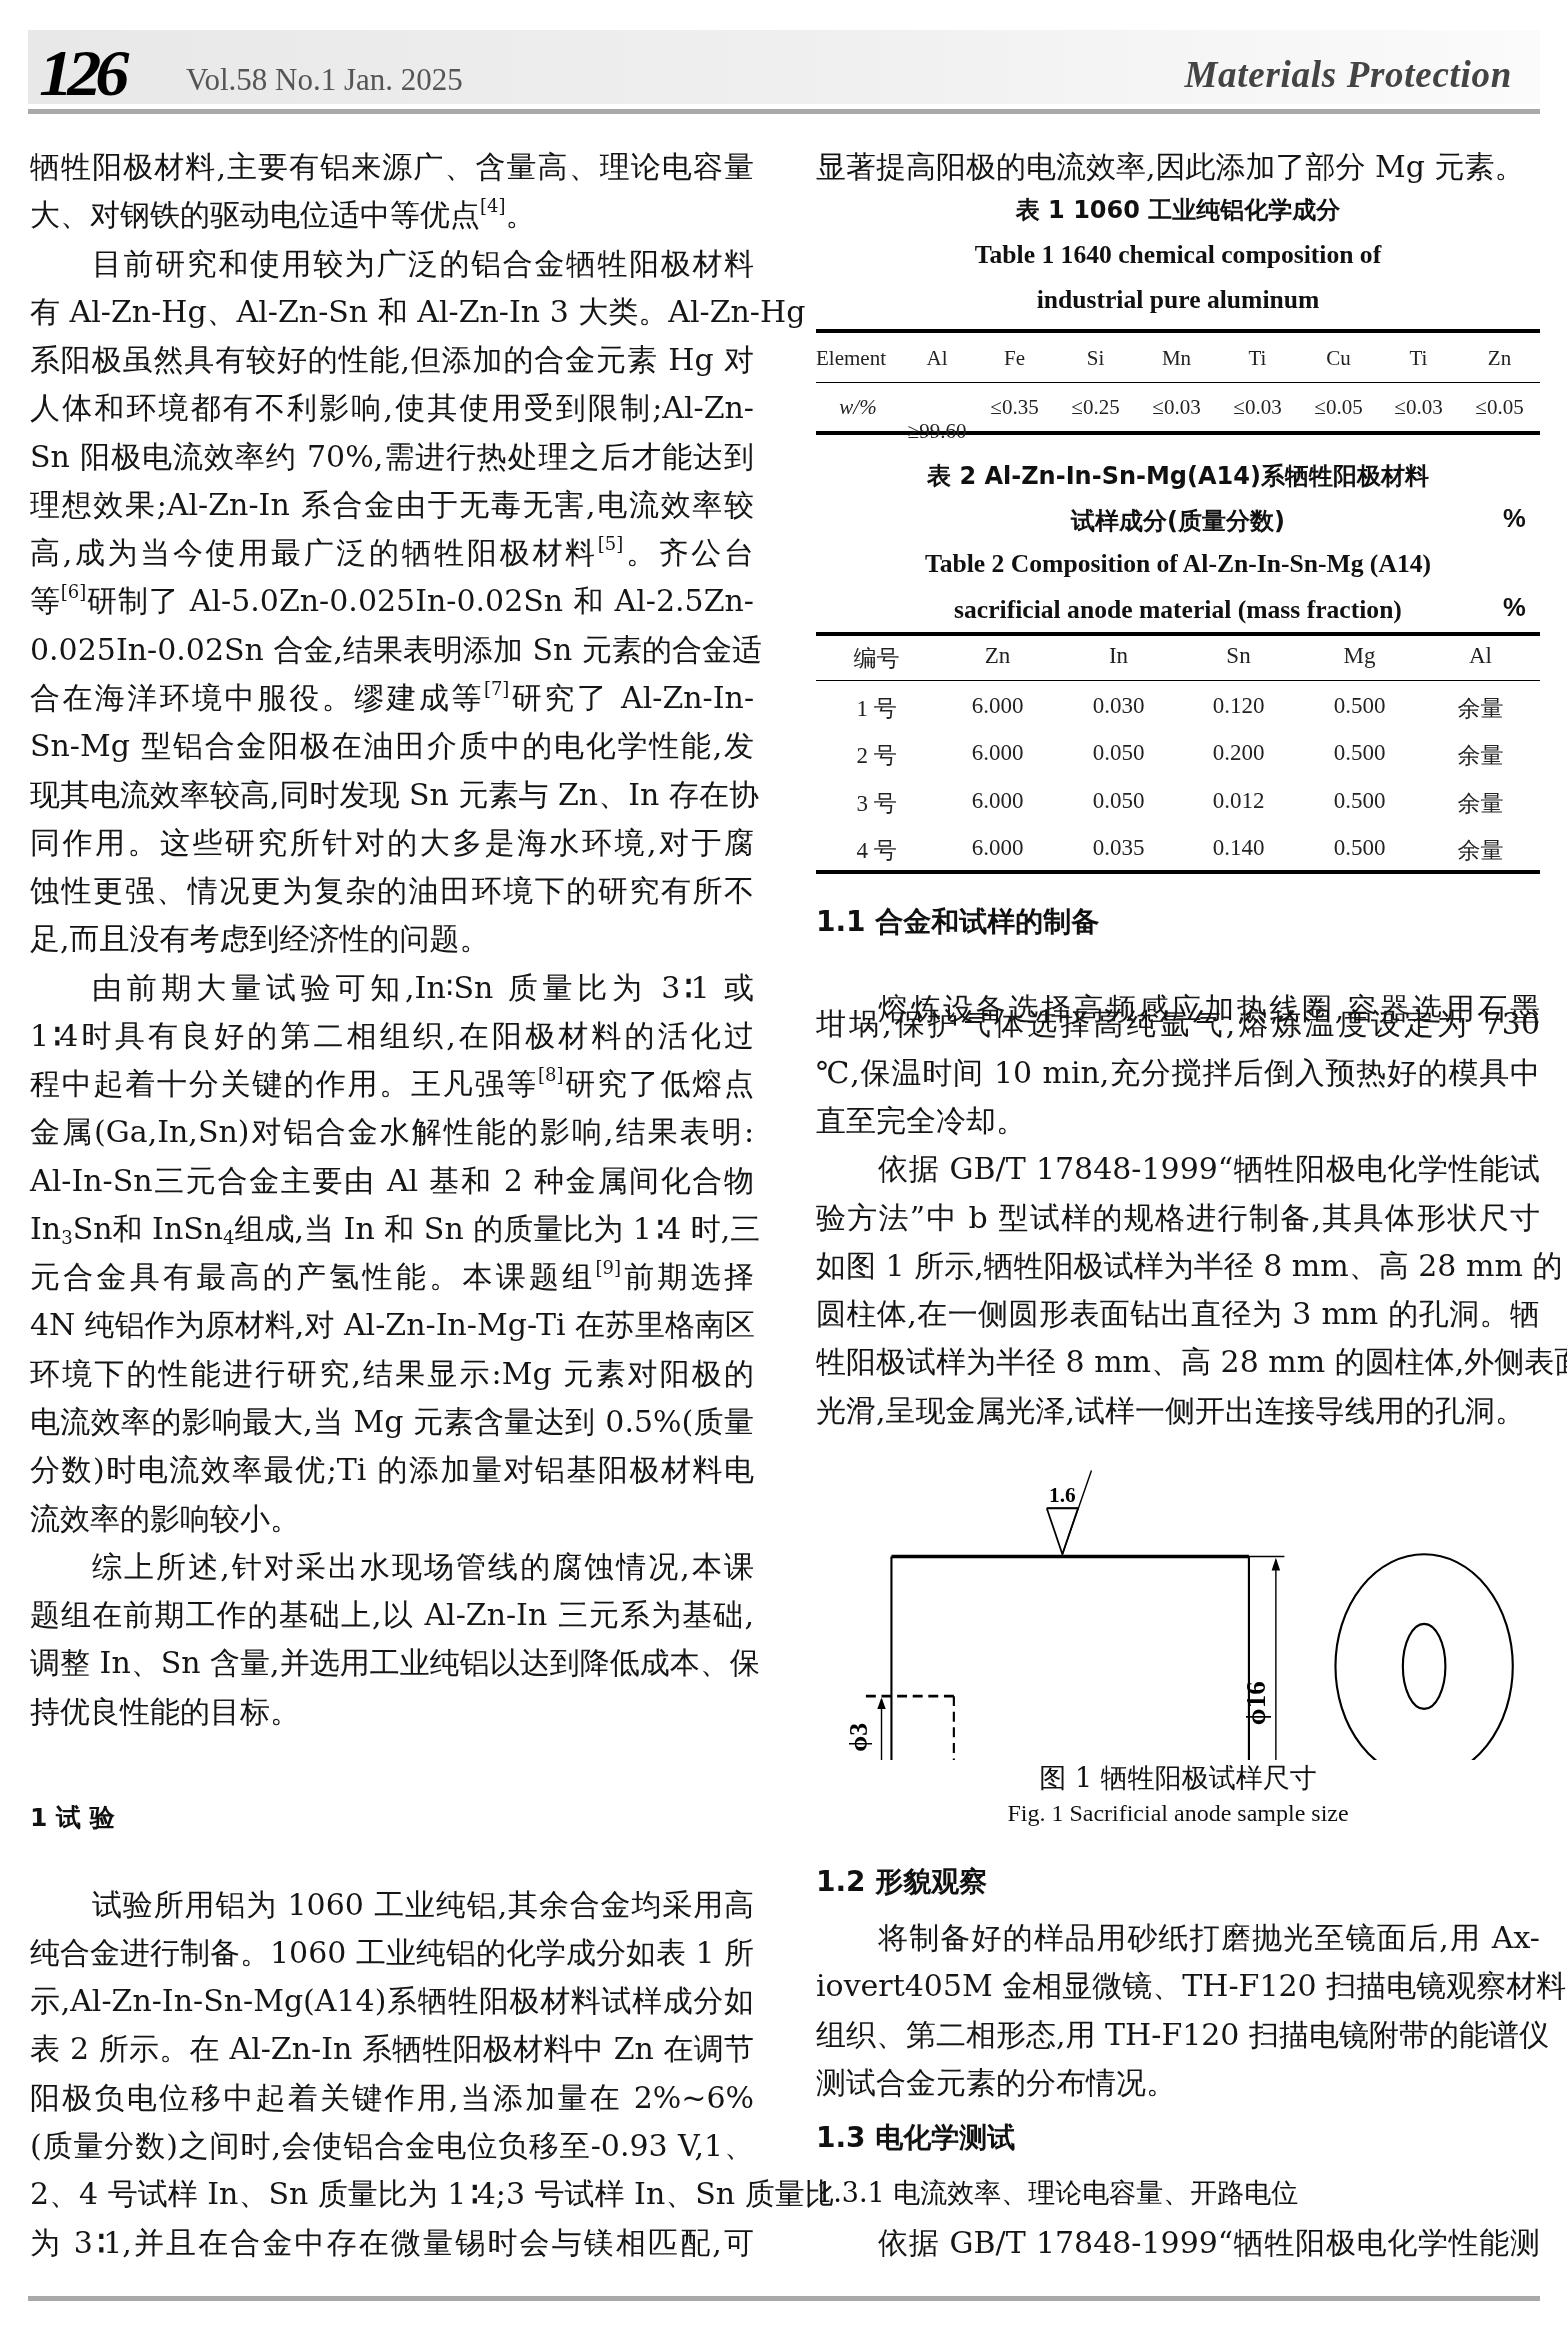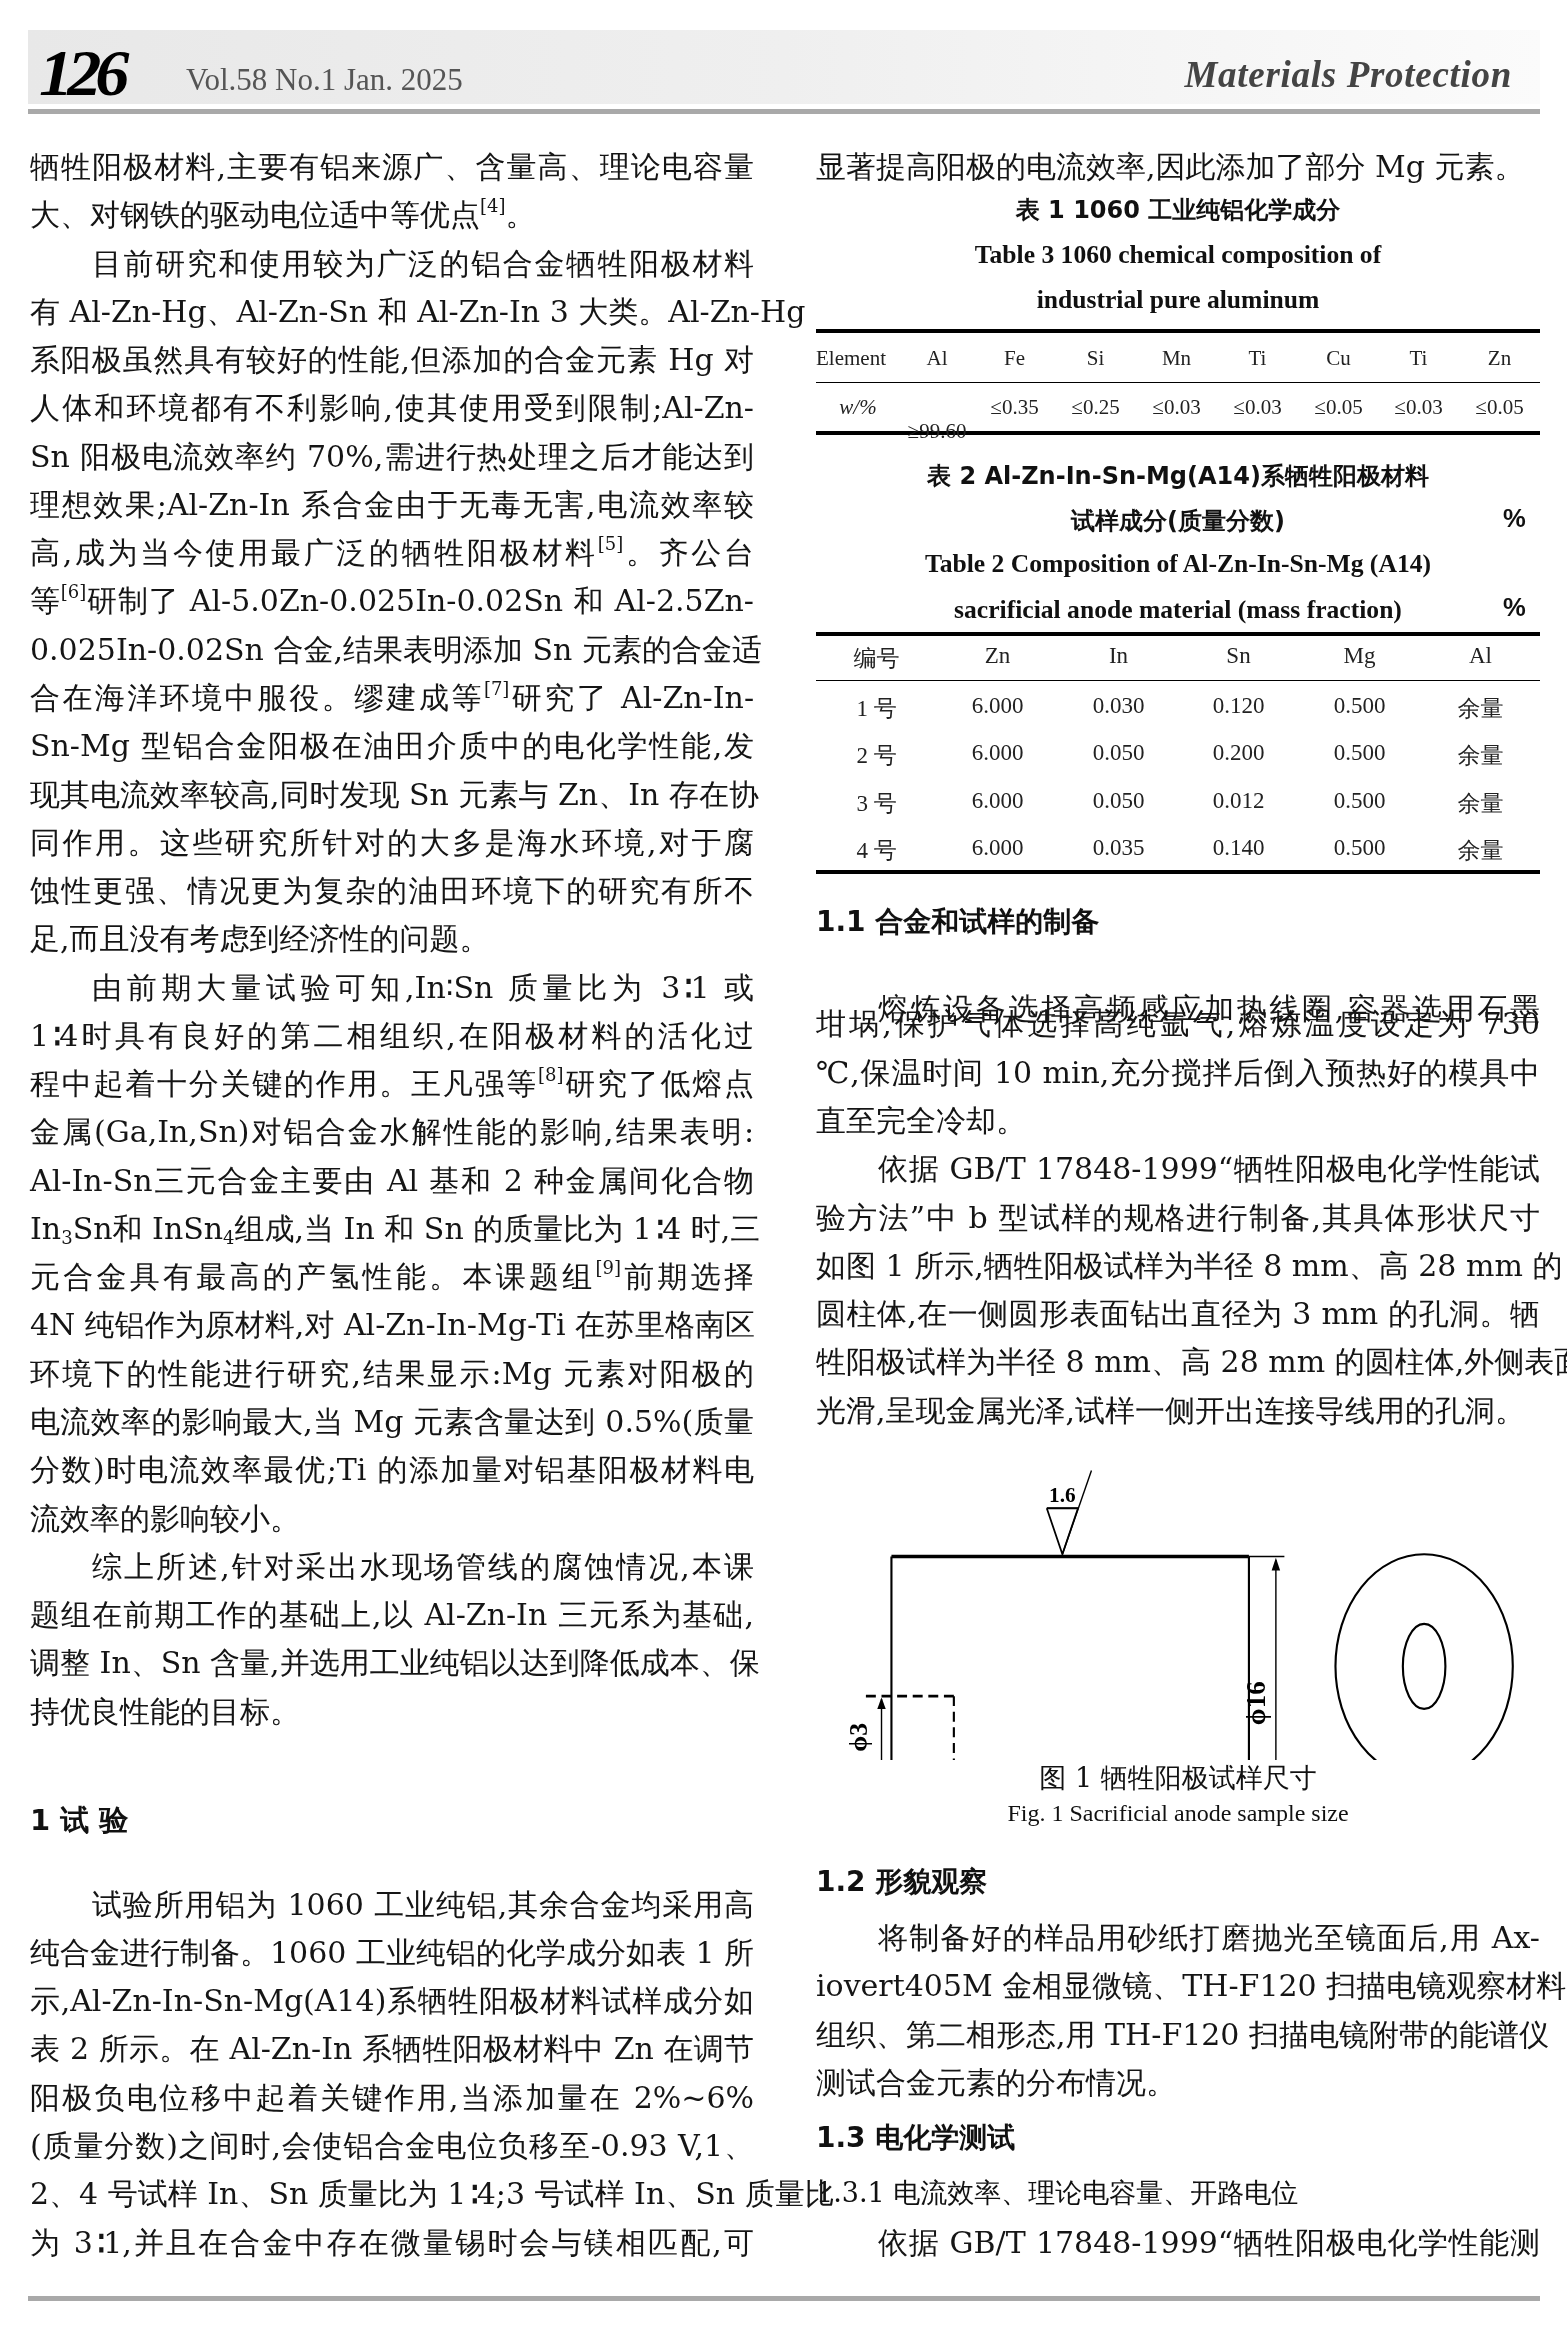--- a/index.html
+++ b/index.html
@@ -15,21 +15,21 @@
   .journal { position:absolute; right:55px; top:53px; font-family:"Liberation Serif",serif; font-style:italic; font-weight:bold;
              font-size:37px; color:#444; letter-spacing:0.7px; }
   .foot-rule { position:absolute; left:28px; top:2296px; width:1512px; height:5px; background:#a9a9a9; }
 
   .col-l { left:30px; width:724px; }
   .col-r { left:816px; width:724px; }
   .line { position:absolute; font-family:"DejaVu Serif","Liberation Serif",serif; font-size:30px; line-height:35px;
           white-space:nowrap; text-align:justify; text-align-last:justify; color:#151515; }
   .line.last { text-align-last:left; }
   .line.ind { padding-left:62px; box-sizing:border-box; }
-  .h1 { position:absolute; font-family:"DejaVu Sans","Liberation Sans",sans-serif; font-weight:bold; font-size:29px; color:#111; }
+  .h1 { position:absolute; font-family:"DejaVu Sans","Liberation Sans",sans-serif; font-weight:bold; font-size:25px; color:#111; }
   .h2 { position:absolute; font-family:"DejaVu Sans","Liberation Sans",sans-serif; font-weight:bold; font-size:28px; color:#111; }
   .h3 { position:absolute; font-family:"DejaVu Serif","Liberation Serif",serif; font-size:27px; color:#111; }
   .cap-cn { position:absolute; font-family:"DejaVu Sans","Liberation Sans",sans-serif; font-weight:bold; font-size:24px; text-align:center; }
   .cap-en { position:absolute; font-family:"Liberation Serif",serif; font-weight:bold; font-size:25.6px; text-align:center; }
   .pct { position:absolute; font-family:"Liberation Sans",sans-serif; font-weight:bold; font-size:25.6px; }
   .rule { position:absolute; background:#000; }
   .tcell { position:absolute; font-family:"Liberation Serif",serif; font-size:21px; text-align:center; color:#222; }
   .tcell2 { position:absolute; font-family:"Liberation Serif","DejaVu Serif",serif; font-size:23px; text-align:center; color:#222; }
   .fig-cap-cn { position:absolute; font-family:"DejaVu Serif",serif; font-size:27px; text-align:center; }
   .fig-cap-en { position:absolute; font-family:"Liberation Serif",serif; font-size:24px; text-align:center; }
@@ -47,21 +47,21 @@
 <div class="hdr-rule"></div>
 
 <div id="left-col"></div>
 <div class="h1" style="left:30px; top:1801px;">1  试  验</div>
 <div id="left-col-2"></div>
 
 <div class="line col-r last" style="top:149px;">显著提高阳极的电流效率,因此添加了部分 Mg 元素。</div>
 
 <div>
   <div class="cap-cn" style="left:816px; width:724px; top:194px;">表 1   1060 工业纯铝化学成分</div>
-  <div class="cap-en" style="left:816px; width:724px; top:240px;">Table 3   1060 chemical composition of</div>
+  <div class="cap-en" style="left:816px; width:724px; top:240px;">Table 1   1640 chemical composition of</div>
   <div class="cap-en" style="left:816px; width:724px; top:285px;">industrial pure aluminum</div>
   <div class="rule" style="left:816px; top:329px; width:724px; height:3.5px;"></div>
   <div id="t1-head"></div>
   <div class="rule" style="left:816px; top:382px; width:724px; height:1.4px;"></div>
   <div id="t1-row"></div>
   <div class="rule" style="left:816px; top:431px; width:724px; height:3.5px;"></div>
 </div>
 
 <div>
   <div class="cap-cn" style="left:816px; width:724px; top:460px;">表 2   Al-Zn-In-Sn-Mg(A14)系牺牲阳极材料</div>

